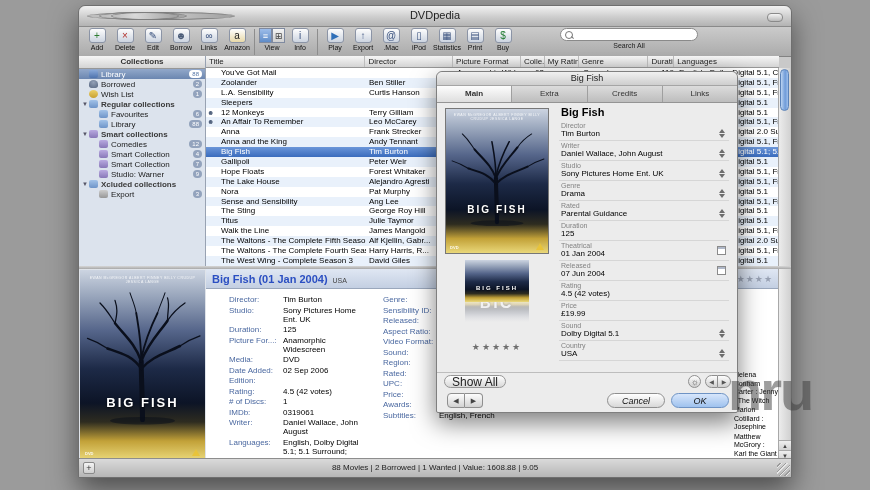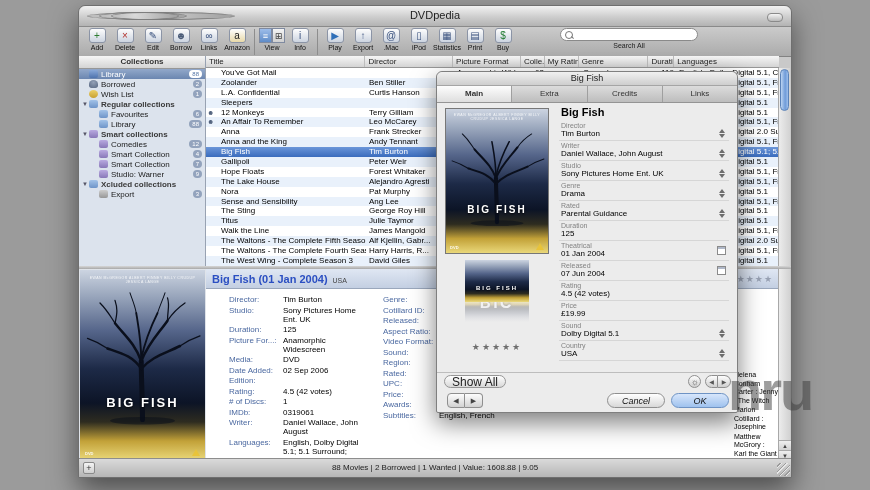--- a/index.html
+++ b/index.html
@@ -405,21 +405,21 @@
         <span class="td c3"></span>
         <span class="td c4"></span>
         <span class="td c5"></span>
         <span class="td c6"></span>
         <span class="td c7"></span>
         <span class="td c8">English, Dolby Digital 5.1, French, Dolby Digital 5.1</span>
       </div>
 
       <div class="tr">
         <span class="td c0"></span>
-        <span class="td c1">L.A. Confidential</span>
+        <span class="td c1">L.A. Sensibility</span>
         <span class="td c2">Curtis Hanson</span>
         <span class="td c3"></span>
         <span class="td c4"></span>
         <span class="td c5"></span>
         <span class="td c6"></span>
         <span class="td c7"></span>
         <span class="td c8">English, Dolby Digital 5.1, French, Dolby Digital 5.1</span>
       </div>
 
       <div class="tr">
@@ -734,21 +734,21 @@
           </div>
         </div>
       <div class="dcol dcol2">
 
           <div class="pair">
             <span class="lbl">Genre:</span>
             <span class="val">Drama</span>
           </div>
 
           <div class="pair">
-            <span class="lbl">Cotillard ID:</span>
+            <span class="lbl">Sensibility ID:</span>
             <span class="val">15</span>
           </div>
 
           <div class="pair">
             <span class="lbl">Released:</span>
             <span class="val">07 Jun 2004</span>
           </div>
 
           <div class="pair">
             <span class="lbl">Aspect Ratio:</span>

